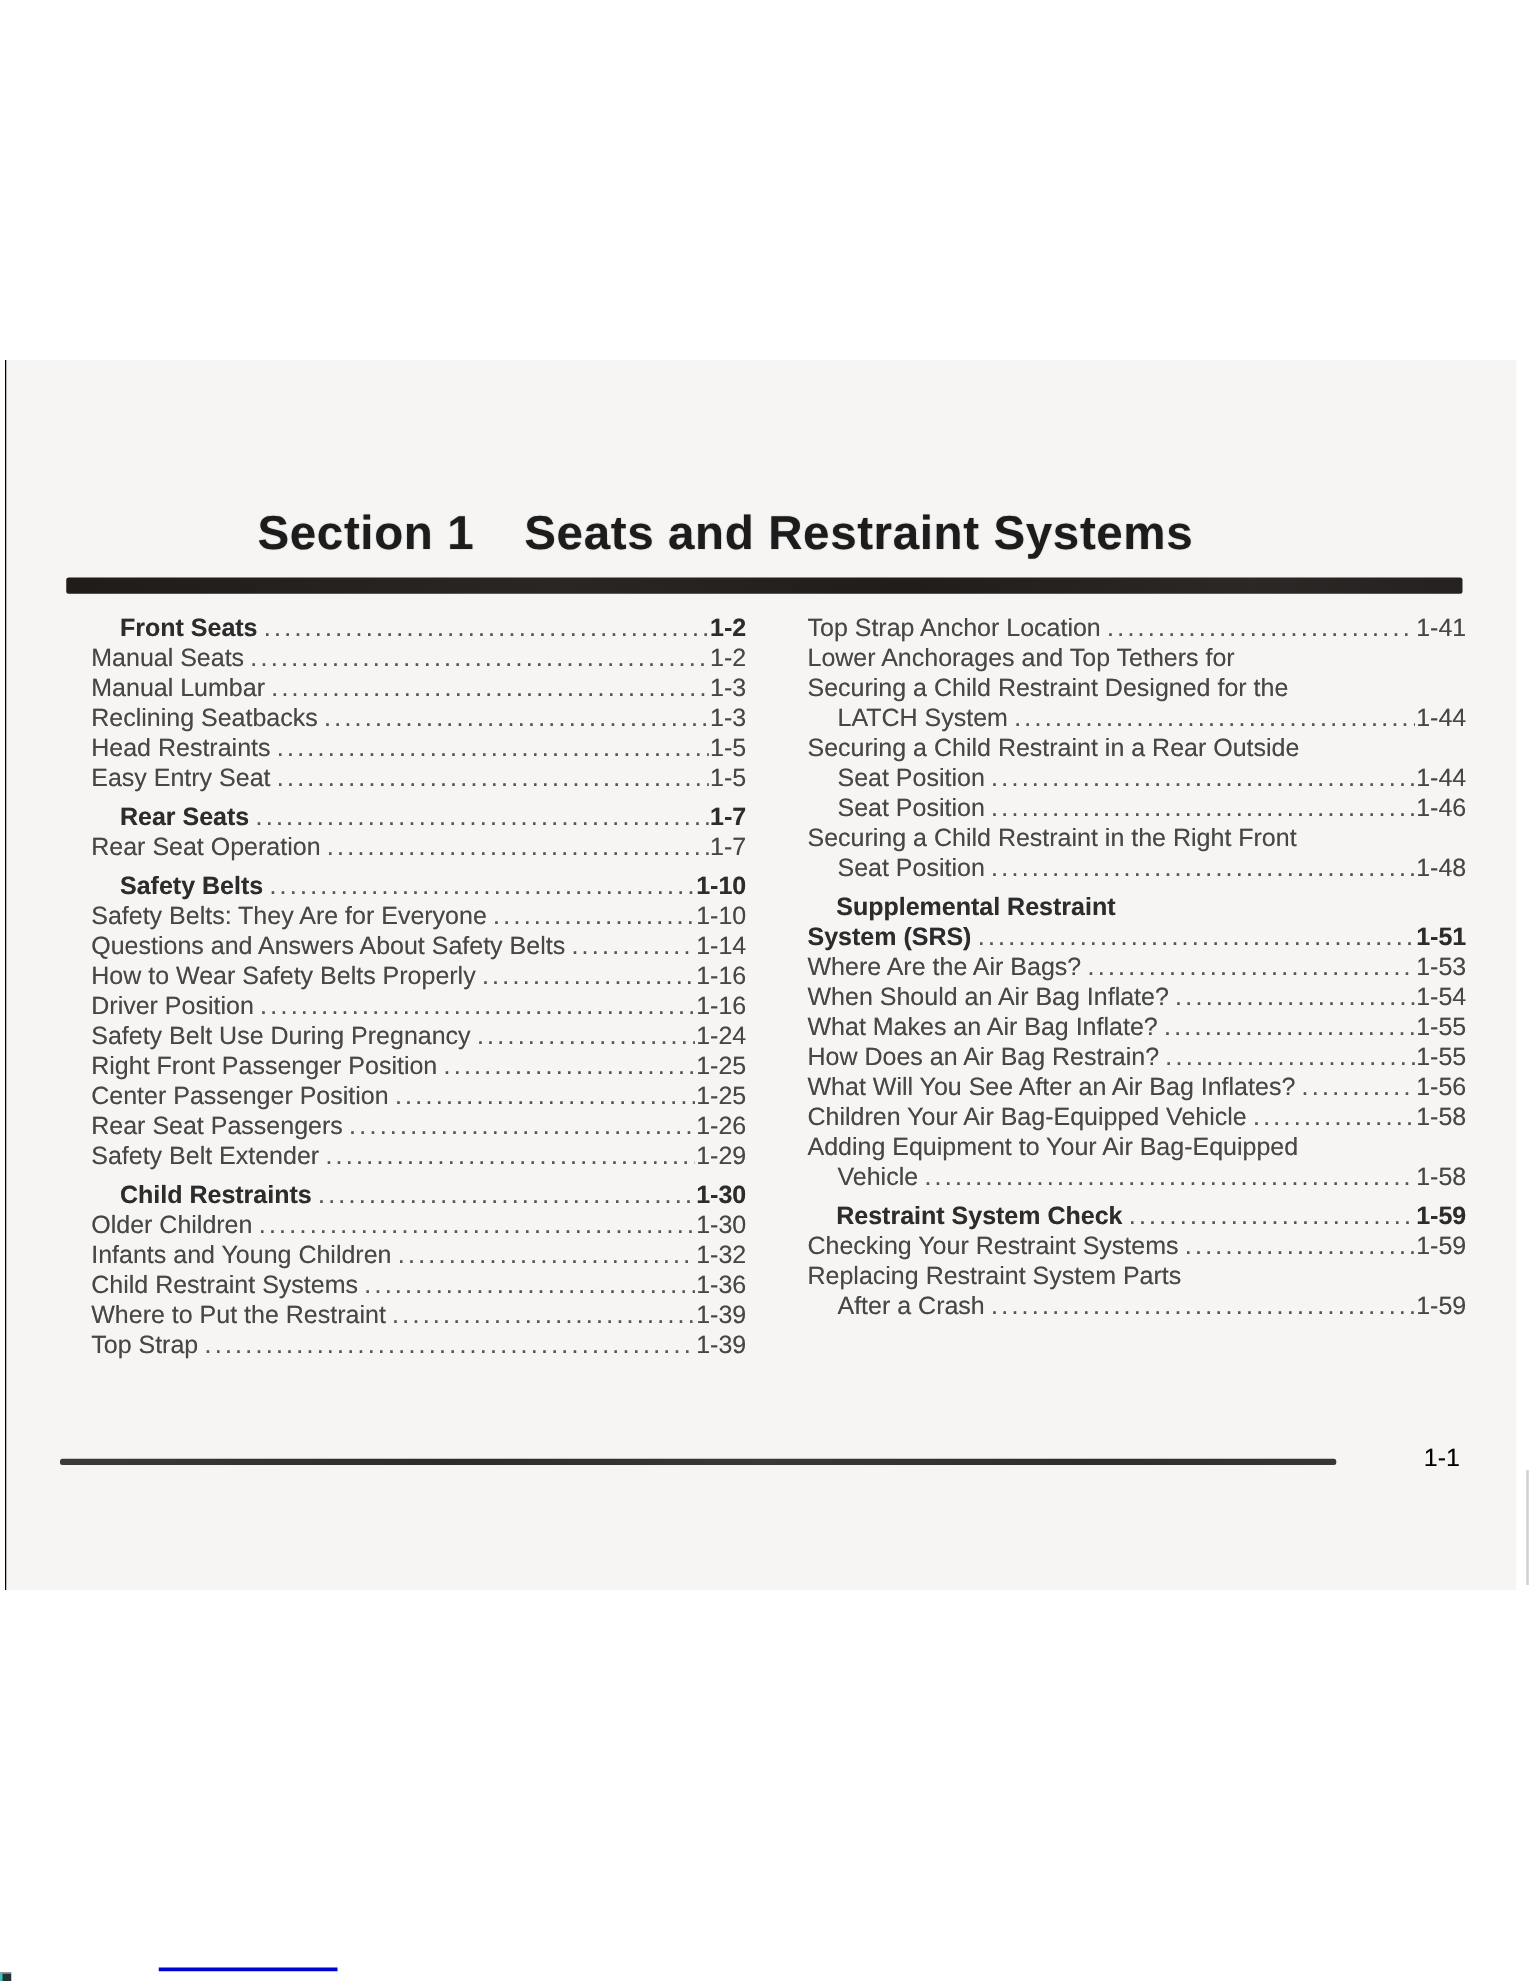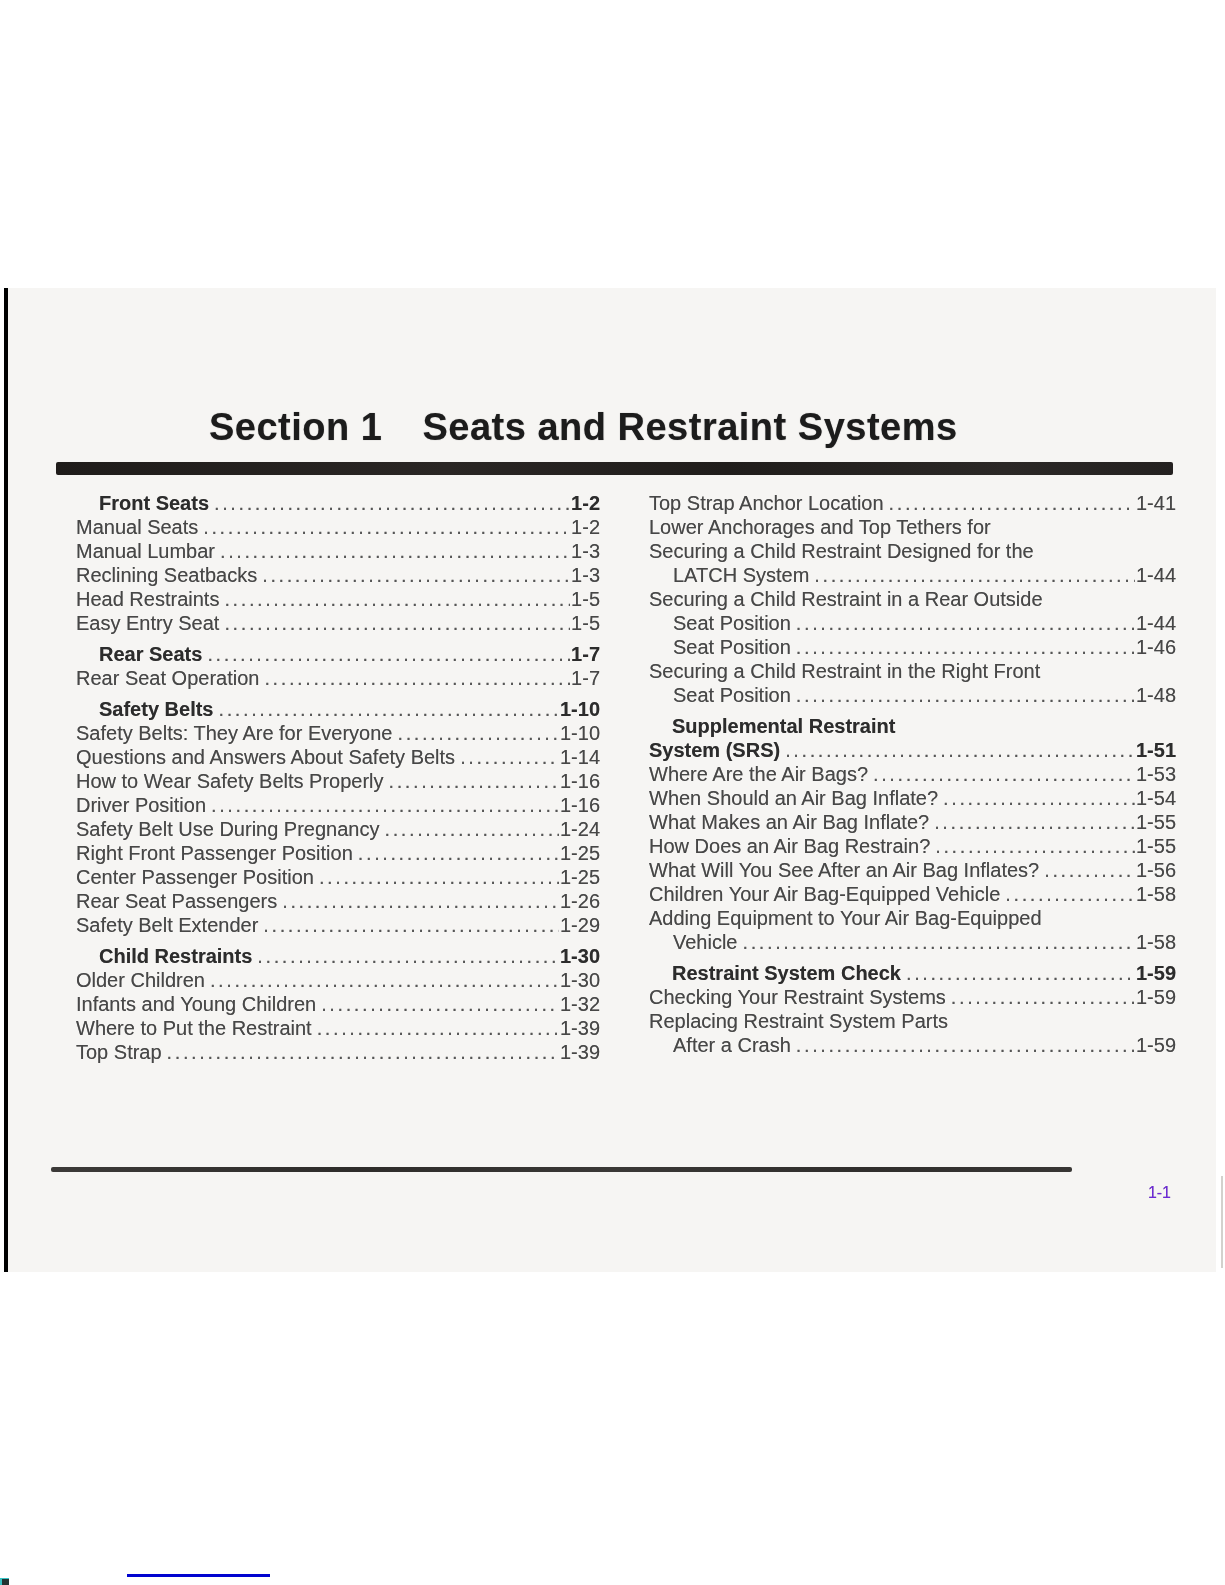--- a/index.html
+++ b/index.html
@@ -16,21 +16,21 @@
   }
 
   
   .scan-page {
     position: absolute;
     left: 4px;
     top: 288px;
     width: 1208px;
     height: 984px;
     background: #f6f5f3;
-    border-left: 4px solid #000000;
+    border-left: 1px solid #000000;
   }
 
   
   .title-row {
     position: absolute;
     left: 201px;
     top: 118px;
     display: flex;
     column-gap: 40px;
     font-size: 38px;
@@ -92,23 +92,23 @@
     left: 43px;
     top: 879px;
     width: 1021px;
     height: 5px;
     background: linear-gradient(90deg, #3c3a38 0%, #2e2c2a 30%, #3a3836 55%, #302e2c 80%, #383634 100%);
     border-radius: 2px;
   }
   .page-number {
     position: absolute;
     right: 45px;
-    top: 896px;
-    font-size: 16px;
-    color: #6d28d9;
+    top: 868px;
+    font-size: 20px;
+    color: #000000;
     text-shadow: 0 0 0.5px rgba(60,60,60,0.5);
   }
 
   
   .edge-line {
     position: absolute;
     left: 1221px;
     top: 1176px;
     width: 2px;
     height: 92px;
@@ -244,20 +244,25 @@
     <span class="t">Older Children</span>
     <span class="dots"></span>
     <span class="pg">1-30</span>
   </div>
       <div class="toc-row lvl1">
     <span class="t">Infants and Young Children</span>
     <span class="dots"></span>
     <span class="pg">1-32</span>
   </div>
       <div class="toc-row lvl1">
+    <span class="t">Child Restraint Systems</span>
+    <span class="dots"></span>
+    <span class="pg">1-36</span>
+  </div>
+      <div class="toc-row lvl1">
     <span class="t">Where to Put the Restraint</span>
     <span class="dots"></span>
     <span class="pg">1-39</span>
   </div>
       <div class="toc-row lvl1">
     <span class="t">Top Strap</span>
     <span class="dots"></span>
     <span class="pg">1-39</span>
   </div>
     </div>

